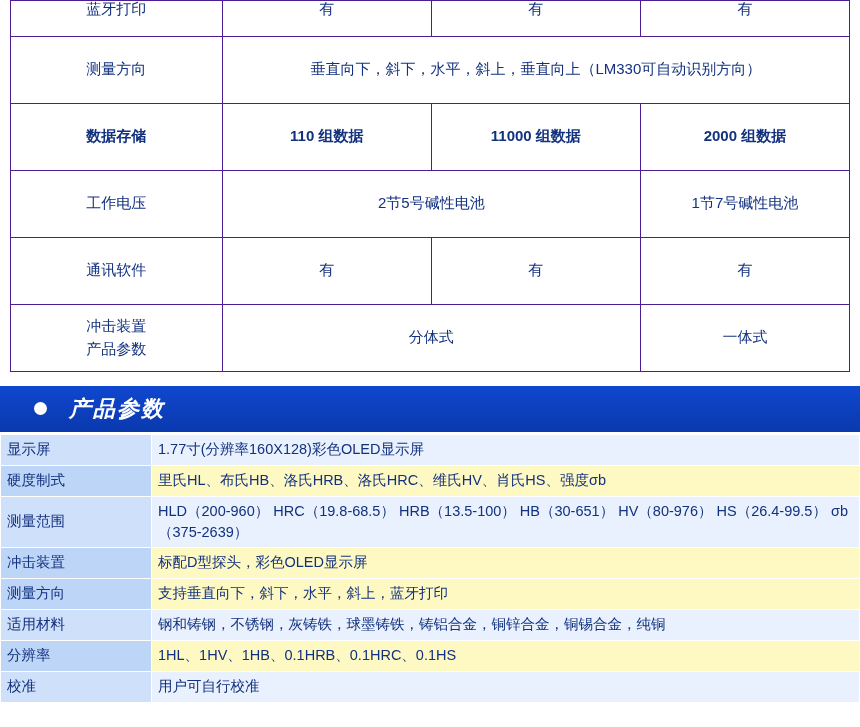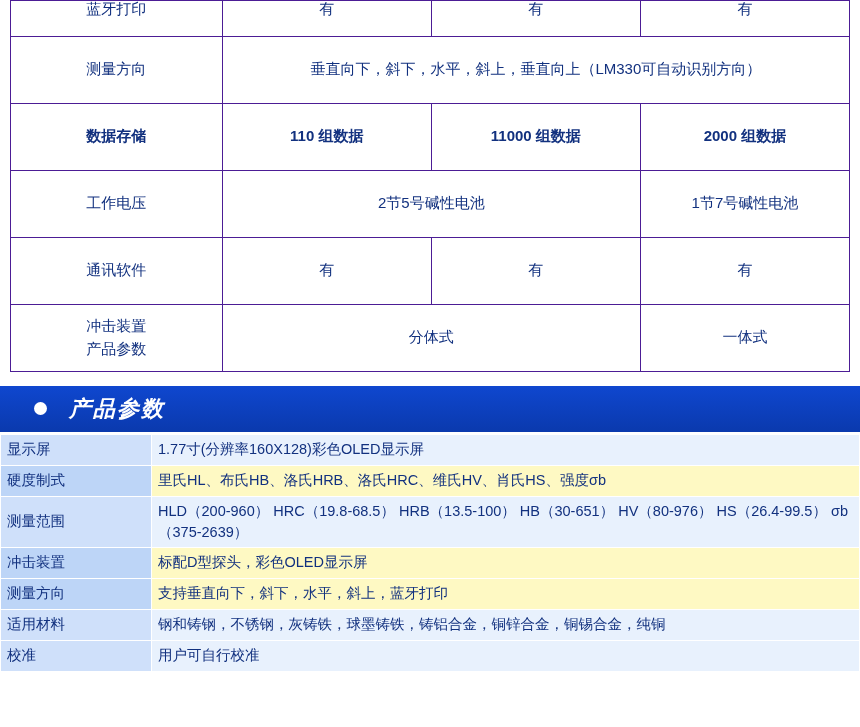--- a/index.html
+++ b/index.html
@@ -213,19 +213,23 @@
       <td class="v">标配D型探头，彩色OLED显示屏</td>
     </tr>
     <tr class="spec-row alt">
       <td class="k">测量方向</td>
       <td class="v">支持垂直向下，斜下，水平，斜上，蓝牙打印</td>
     </tr>
     <tr class="spec-row">
       <td class="k">适用材料</td>
       <td class="v">钢和铸钢，不锈钢，灰铸铁，球墨铸铁，铸铝合金，铜锌合金，铜锡合金，纯铜</td>
     </tr>
+    <tr class="spec-row alt">
+      <td class="k">分辨率</td>
+      <td class="v">1HL、1HV、1HB、0.1HRB、0.1HRC、0.1HS</td>
+    </tr>
     <tr class="spec-row">
       <td class="k">校准</td>
       <td class="v">用户可自行校准</td>
     </tr>
 
   </tbody>
 </table>
 
 </body></html>

